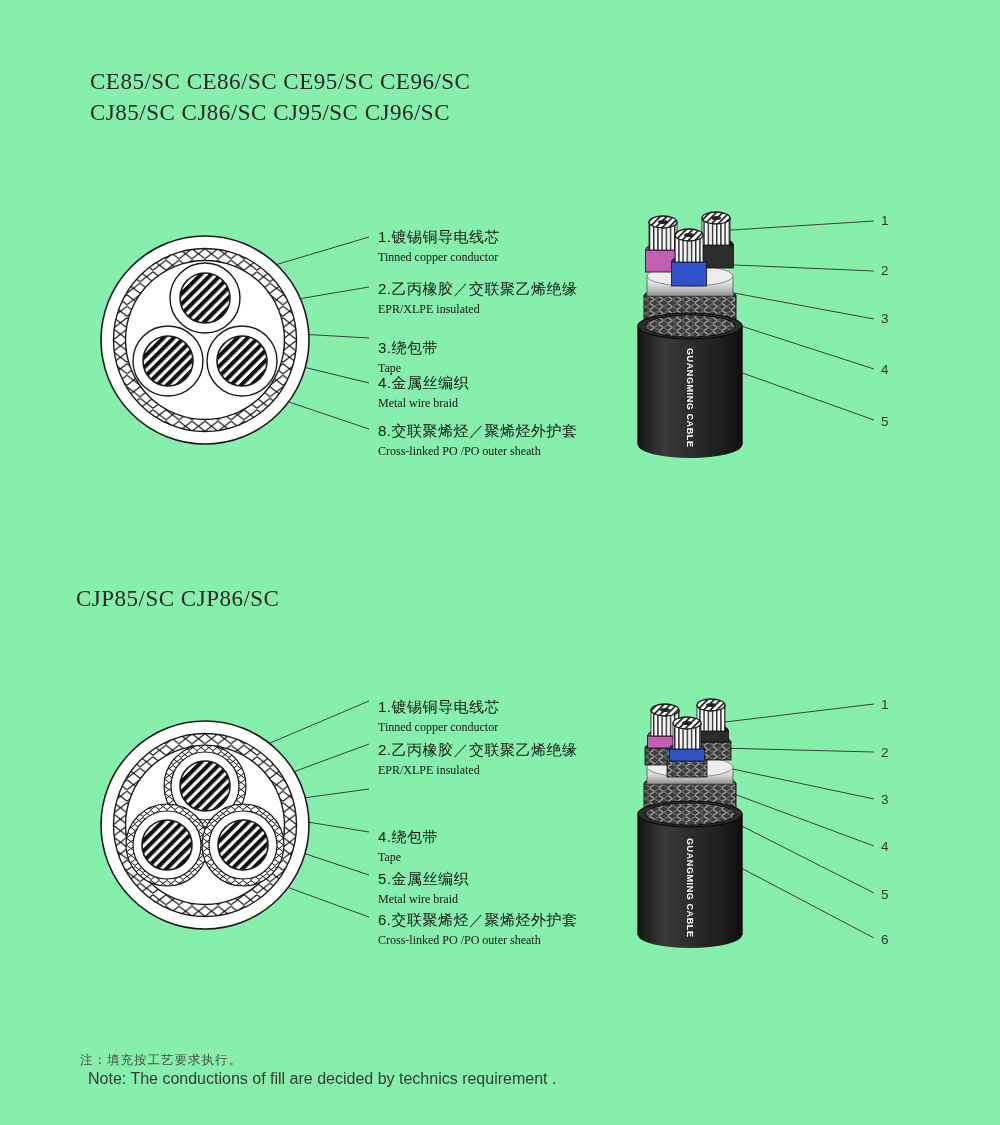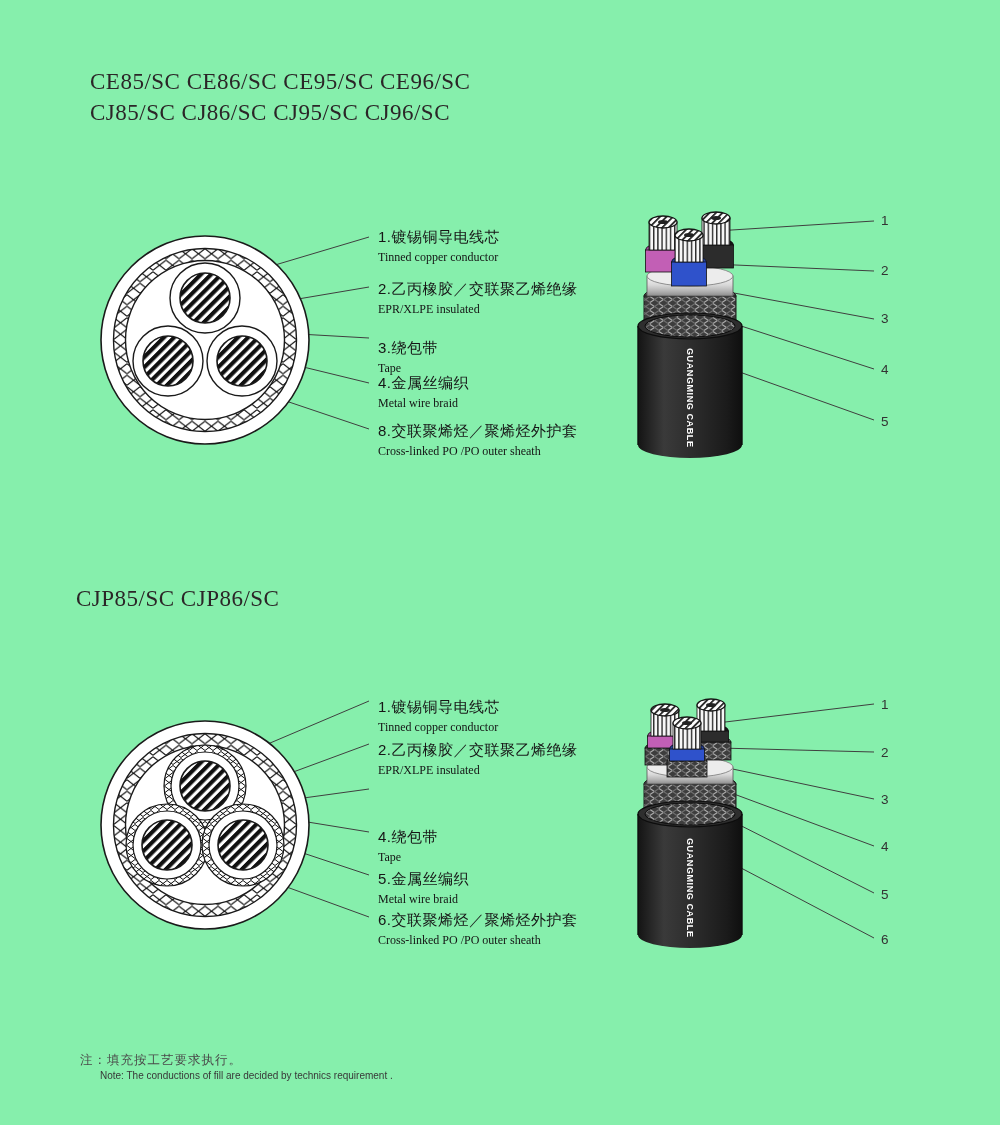--- a/index.html
+++ b/index.html
@@ -6,21 +6,21 @@
   #page{position:relative;width:1000px;height:1125px;background:#86efac;overflow:hidden;
         font-family:"Liberation Sans",sans-serif;}
   .abs{position:absolute;}
   .title{font-family:"Liberation Serif",serif;font-size:23px;line-height:31px;
          color:#2b2527;letter-spacing:0.5px;white-space:nowrap;}
   .pair{position:absolute;white-space:nowrap;}
   .pair .cn{font-size:15px;line-height:21px;color:#161616;letter-spacing:0.5px;}
   .pair .en{font-family:"Liberation Serif",serif;font-size:12px;line-height:21px;color:#141414;}
   .callout{position:absolute;font-size:13.5px;color:#333;}
   .note-cn{position:absolute;font-size:12.5px;color:#4a4a4a;letter-spacing:1px;}
-  .note-en{position:absolute;font-size:10px;color:#383838;margin-left:12px;}
+  .note-en{position:absolute;font-size:16px;color:#383838;}
   svg{display:block;}
   .lines{position:absolute;left:0;top:0;pointer-events:none;}
 </style>
 </head>
 <body>
 
 <div id="page">
 
   <svg width="0" height="0" style="position:absolute">
     <defs>

